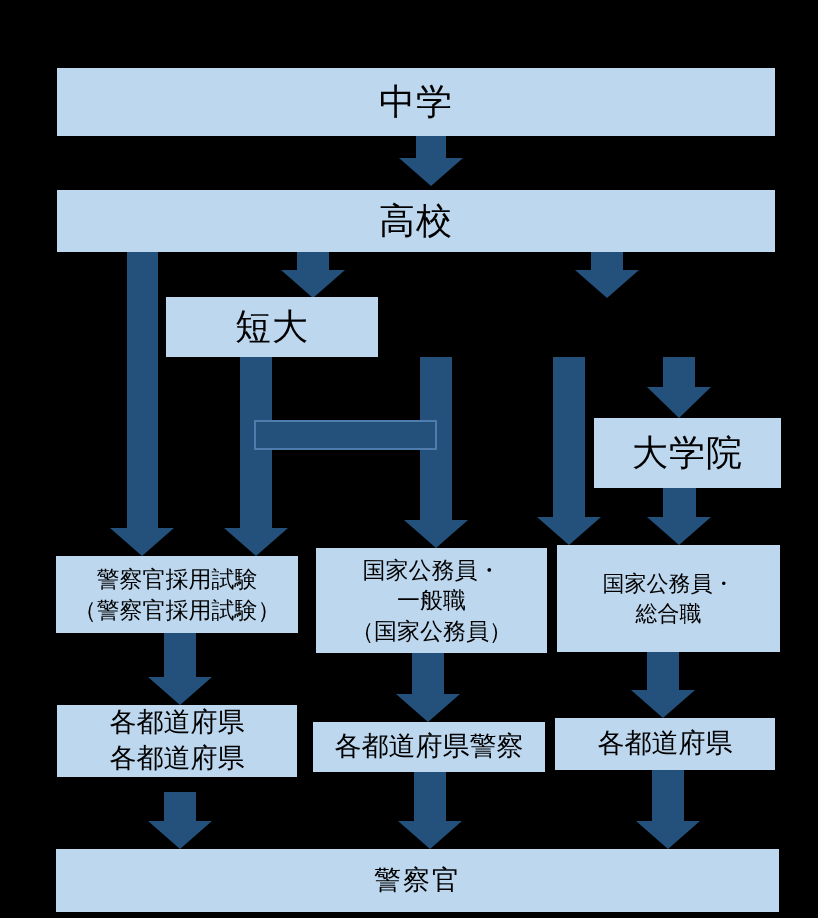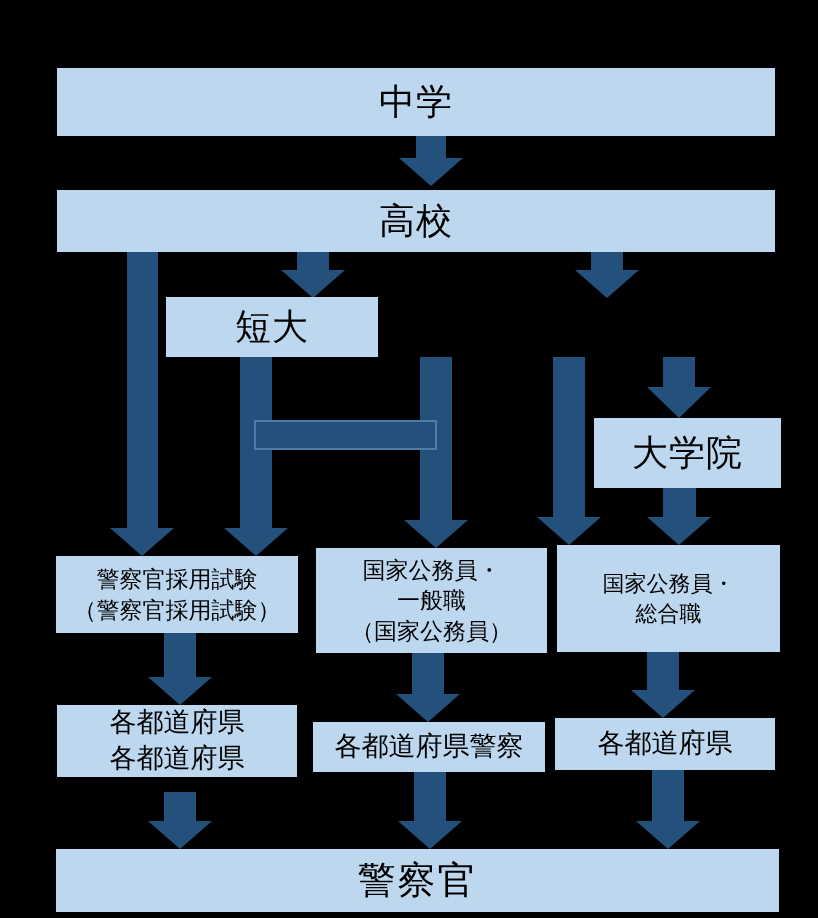--- a/index.html
+++ b/index.html
@@ -15,21 +15,21 @@
     background:#BDD7EE;
     color:#000;
     display:flex;
     flex-direction:column;
     align-items:center;
     justify-content:center;
     text-align:center;
     line-height:1.32;
   }
   .big{font-size:36px;letter-spacing:1px;}
-  .huge{font-size:38px;letter-spacing:2px;}
+  .huge{font-size:27px;letter-spacing:2px;}
   .mid{font-size:27px;}
   .small{font-size:22px;}
   .shaft{position:absolute;background:#24517C;}
   .head{
     position:absolute;width:0;height:0;
     border-left:32px solid transparent;
     border-right:32px solid transparent;
     border-top:28px solid #24517C;
   }
   .bridge{

